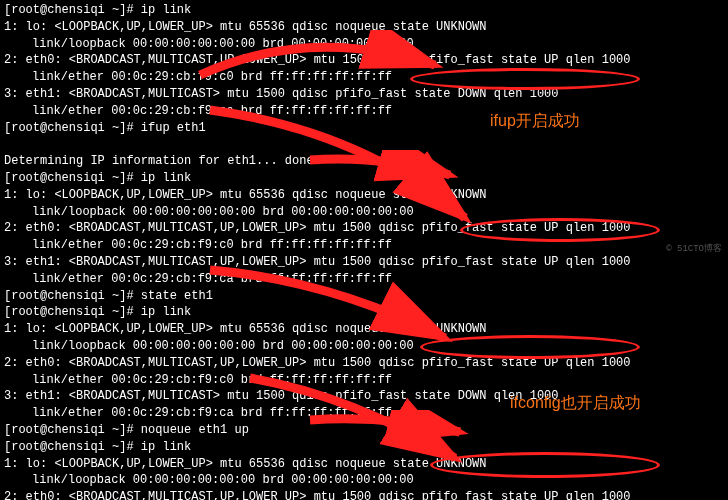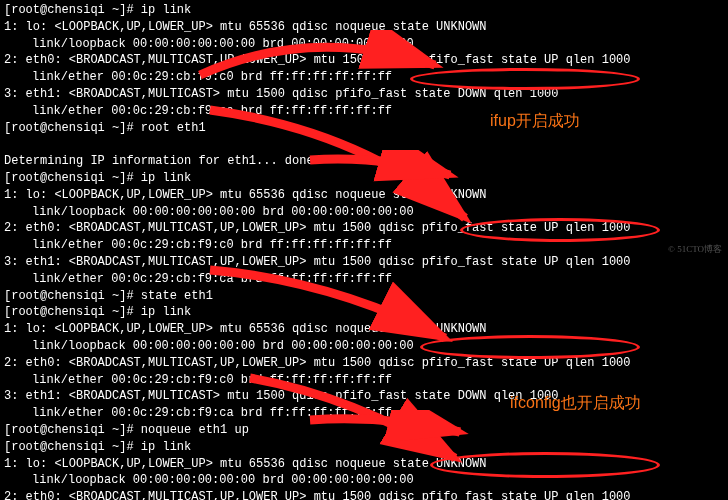--- a/index.html
+++ b/index.html
@@ -35,34 +35,34 @@
       pointer-events: none;
     }
     .watermark {
       position: absolute;
       right: 6px;
       bottom: 50%;
       transform: translateY(50%);
       color: #888;
       font-size: 9px;
       opacity: 0.6;
-      font-family: Liberation Serif, serif;
+      font-family: Liberation Mono, monospace;
     }
   </style>
 </head>
 <body>
 
 <div class="line"><span>[root@chensiqi ~]#</span> <span>ip link</span></div>
 <div class="line">1: lo: &lt;LOOPBACK,UP,LOWER_UP&gt; mtu 65536 qdisc noqueue state UNKNOWN</div>
 <div class="line indent">link/loopback 00:00:00:00:00:00 brd 00:00:00:00:00:00</div>
 <div class="line">2: eth0: &lt;BROADCAST,MULTICAST,UP,LOWER_UP&gt; mtu 1500 qdisc pfifo_fast state UP qlen 1000</div>
 <div class="line indent">link/ether 00:0c:29:cb:f9:c0 brd ff:ff:ff:ff:ff:ff</div>
 <div class="line">3: eth1: &lt;BROADCAST,MULTICAST&gt; mtu 1500 qdisc pfifo_fast state DOWN qlen 1000</div>
 <div class="line indent">link/ether 00:0c:29:cb:f9:ca brd ff:ff:ff:ff:ff:ff</div>
-<div class="line"><span>[root@chensiqi ~]#</span> <span>root eth1</span></div>
+<div class="line"><span>[root@chensiqi ~]#</span> <span>ifup eth1</span></div>
 <div class="line">&nbsp;</div>
 <div class="line">Determining IP information for eth1... done.</div>
 
 <div class="line"><span>[root@chensiqi ~]#</span> <span>ip link</span></div>
 <div class="line">1: lo: &lt;LOOPBACK,UP,LOWER_UP&gt; mtu 65536 qdisc noqueue state UNKNOWN</div>
 <div class="line indent">link/loopback 00:00:00:00:00:00 brd 00:00:00:00:00:00</div>
 <div class="line">2: eth0: &lt;BROADCAST,MULTICAST,UP,LOWER_UP&gt; mtu 1500 qdisc pfifo_fast state UP qlen 1000</div>
 <div class="line indent">link/ether 00:0c:29:cb:f9:c0 brd ff:ff:ff:ff:ff:ff</div>
 <div class="line">3: eth1: &lt;BROADCAST,MULTICAST,UP,LOWER_UP&gt; mtu 1500 qdisc pfifo_fast state UP qlen 1000</div>
 <div class="line indent">link/ether 00:0c:29:cb:f9:ca brd ff:ff:ff:ff:ff:ff</div>

